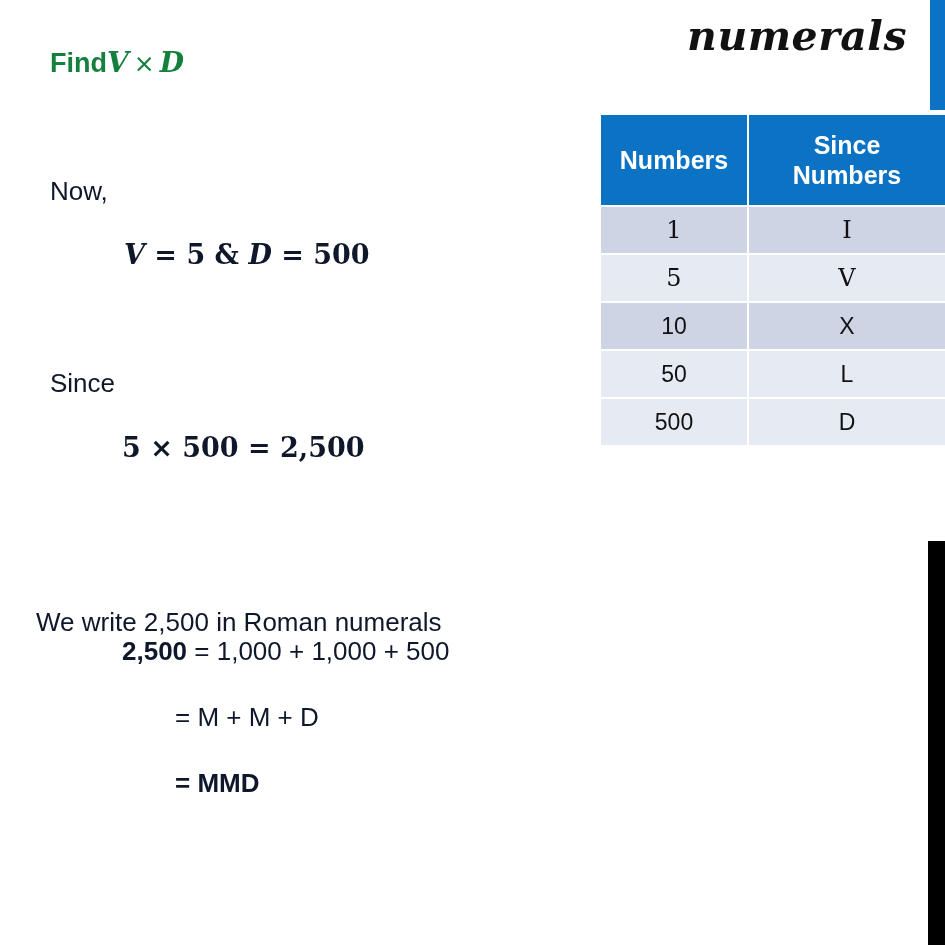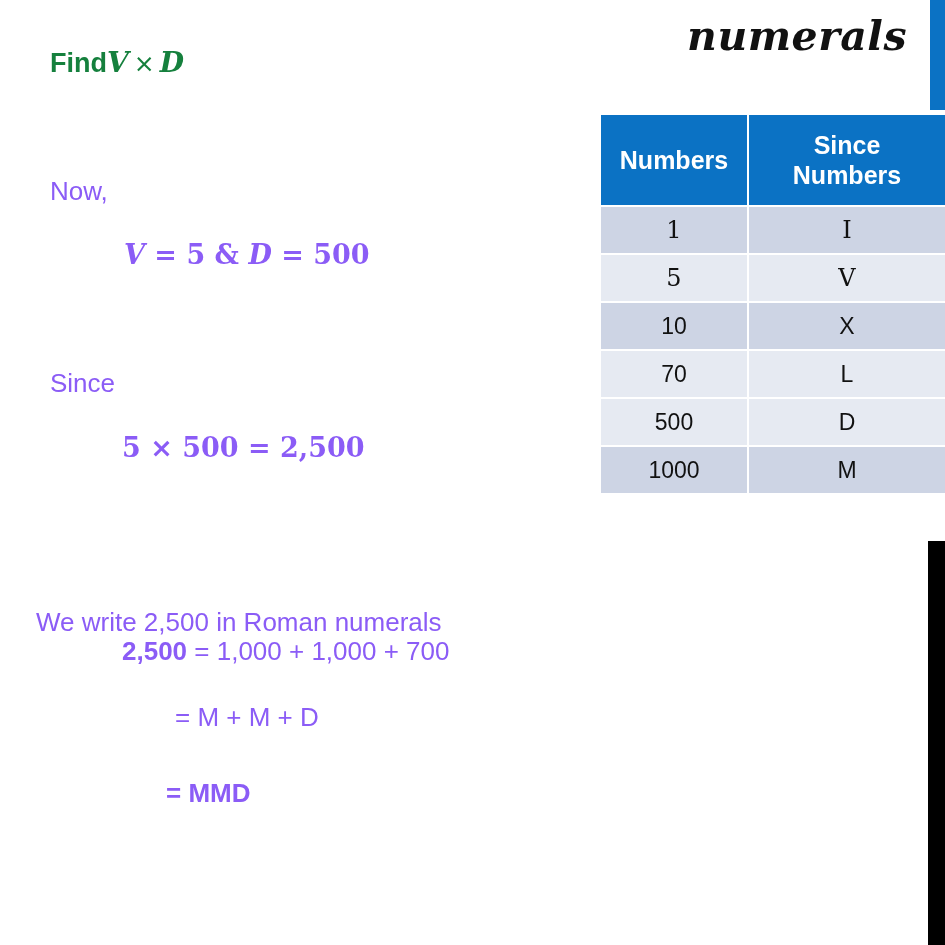--- a/index.html
+++ b/index.html
@@ -69,30 +69,30 @@
     font-weight: normal;
     font-size: 25px;
     padding: 0 5px;
   }
 
   
   .body-line {
     position: absolute;
     white-space: nowrap;
     font-size: 26px;
-    color: #8b5cf6;
+    color: #0f172a;
   }
   .l-now      { left: 50px;  top: 176px; }
   .l-eq1      { left: 124px; top: 239px; }
   .l-since    { left: 50px;  top: 368px; }
   .l-eq2      { left: 122px; top: 432px; text-align: center; }
   .l-wewrite  { left: 36px;  top: 570px; margin-top: 37px; }
   .l-eq3      { left: 122px; top: 636px; }
   .l-eq4      { left: 175px; top: 702px; }
-  .l-eq5      { left: 166px; top: 768px; margin-top: 10px; }
+  .l-eq5      { left: 175px; top: 768px; }
 
   .math {
     font-family: "DejaVu Serif", serif;
     font-weight: bold;
     font-size: 27px;
   }
   .math .var {
     font-style: italic;
   }
   .math .op {
@@ -157,21 +157,21 @@
 <div class="body-line l-now">Now,</div>
 
 <div class="body-line l-eq1 math"><span class="var">V</span><span> = </span><span>5</span><span> &amp; </span><span class="var">D</span><span> = </span><span>500</span></div>
 
 <div class="body-line l-since">Since</div>
 
 <div class="body-line l-eq2 math"><span>5</span>&nbsp;<span class="op">×</span>&nbsp;<span>500</span>&nbsp;<span>=</span>&nbsp;<span>2,500</span></div>
 
 <div class="body-line l-wewrite">We write 2,500 in Roman numerals</div>
 
-<div class="body-line l-eq3"><span class="plain-bold">2,500</span><span> = 1,000 + 1,000 + 700</span></div>
+<div class="body-line l-eq3"><span class="plain-bold">2,500</span><span> = 1,000 + 1,000 + 500</span></div>
 
 <div class="body-line l-eq4">= M + M + D</div>
 
 <div class="body-line l-eq5 plain-bold">= MMD</div>
 
 <table class="roman-table">
   <colgroup>
     <col class="col-num">
     <col class="col-rom">
   </colgroup>
@@ -188,25 +188,21 @@
     </tr>
     <tr class="even">
       <td class="serif-cell">5</td>
       <td class="serif-cell">V</td>
     </tr>
     <tr class="odd">
       <td class="sans-cell">10</td>
       <td class="sans-cell">X</td>
     </tr>
     <tr class="even">
-      <td class="sans-cell">70</td>
+      <td class="sans-cell">50</td>
       <td class="sans-cell">L</td>
     </tr>
     <tr class="even">
       <td class="sans-cell">500</td>
       <td class="sans-cell">D</td>
     </tr>
-    <tr class="odd">
-      <td class="sans-cell">1000</td>
-      <td class="sans-cell">M</td>
-    </tr>
   </tbody>
 </table>
 
 </body></html>

